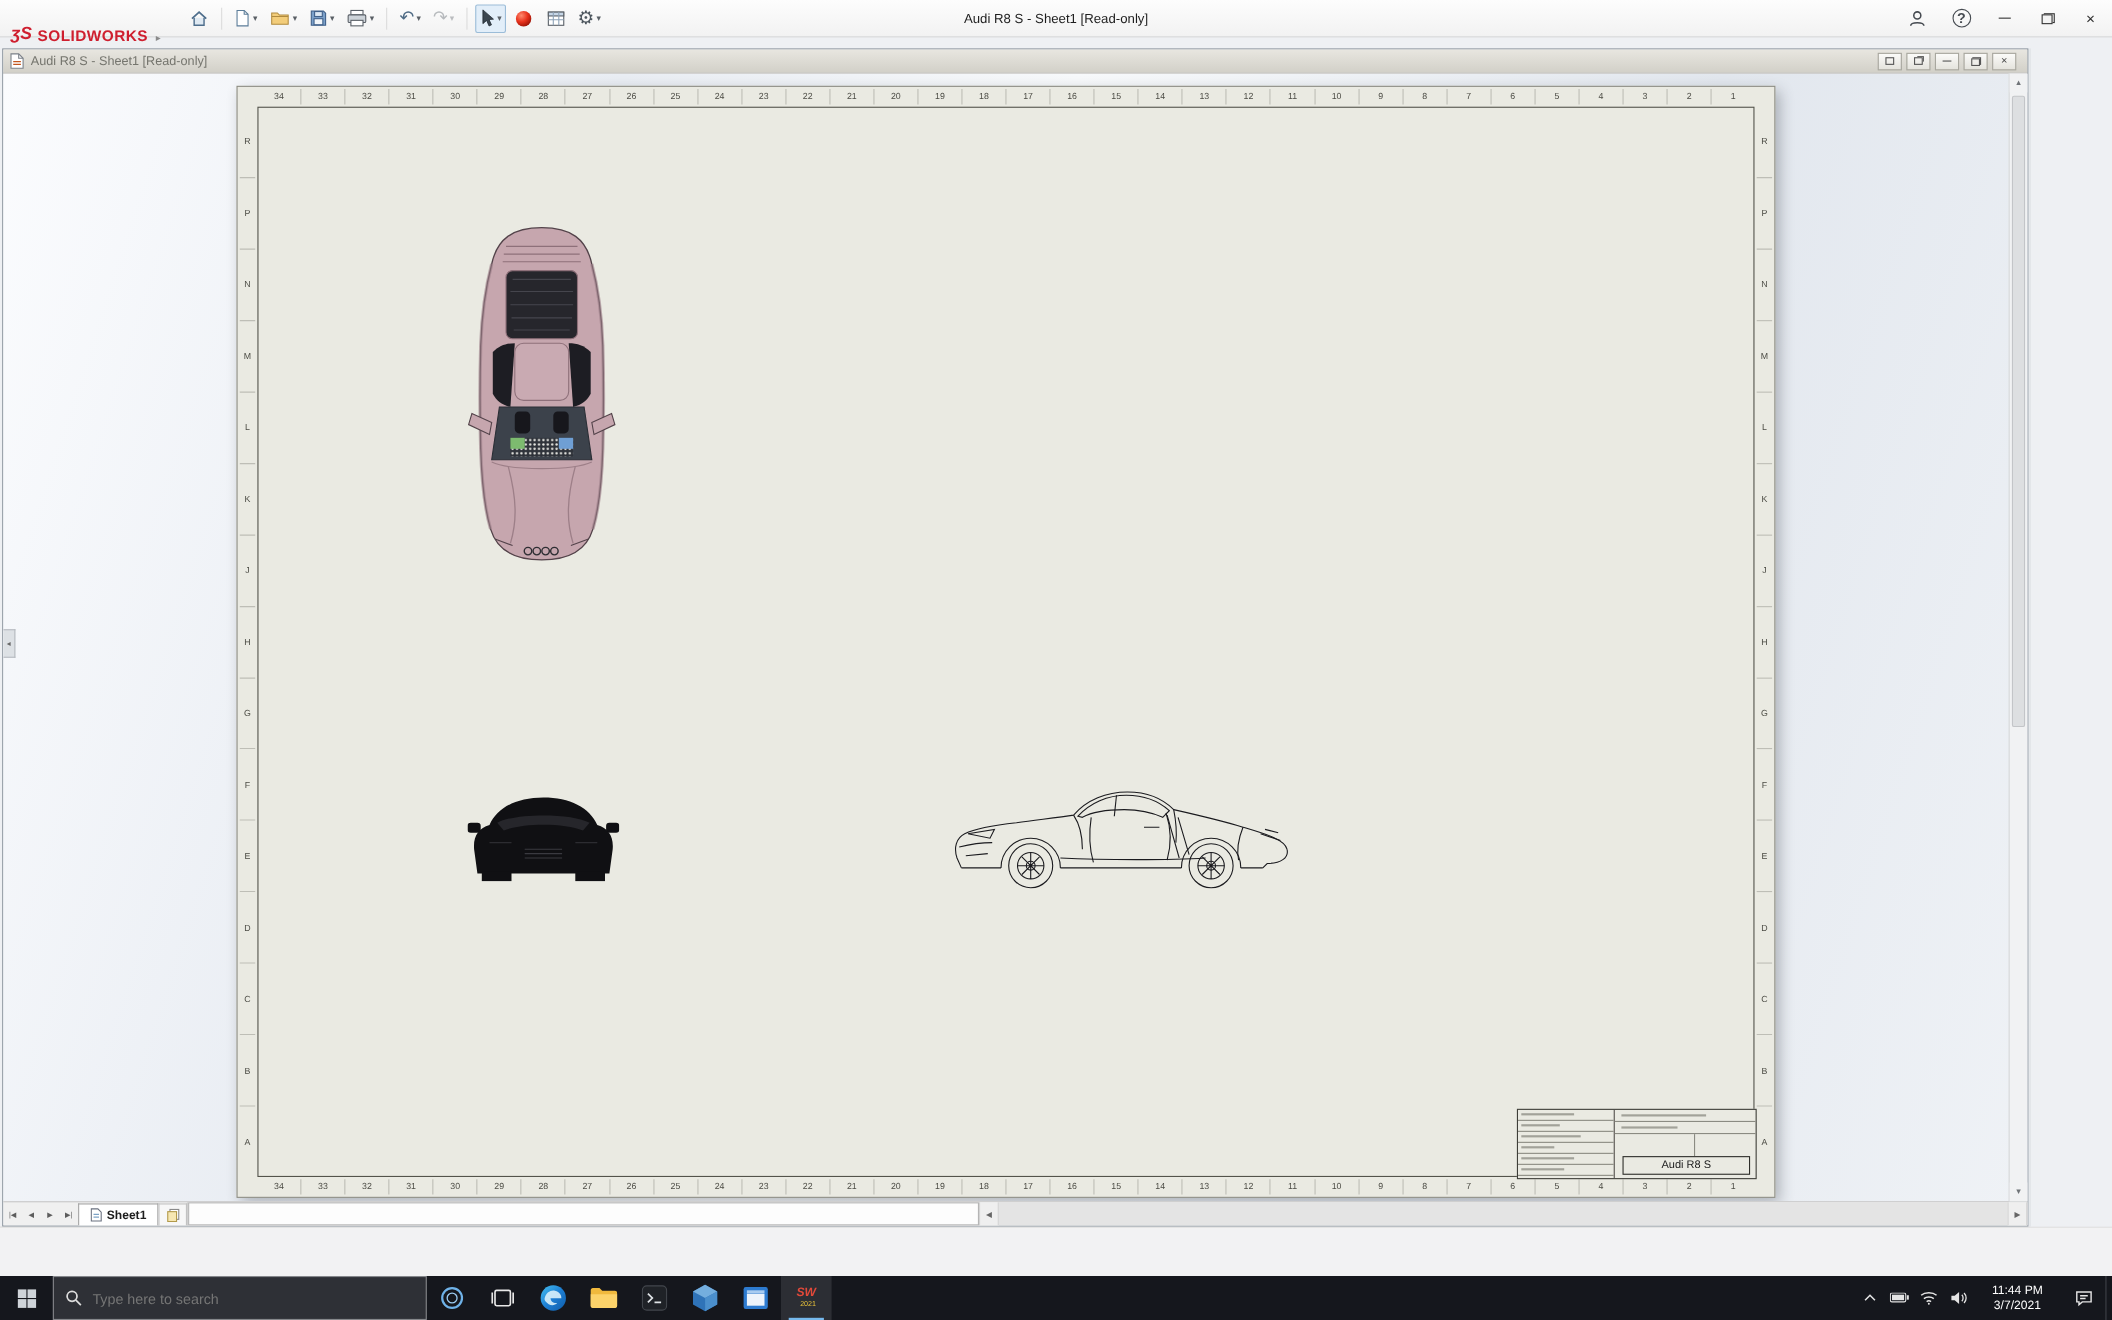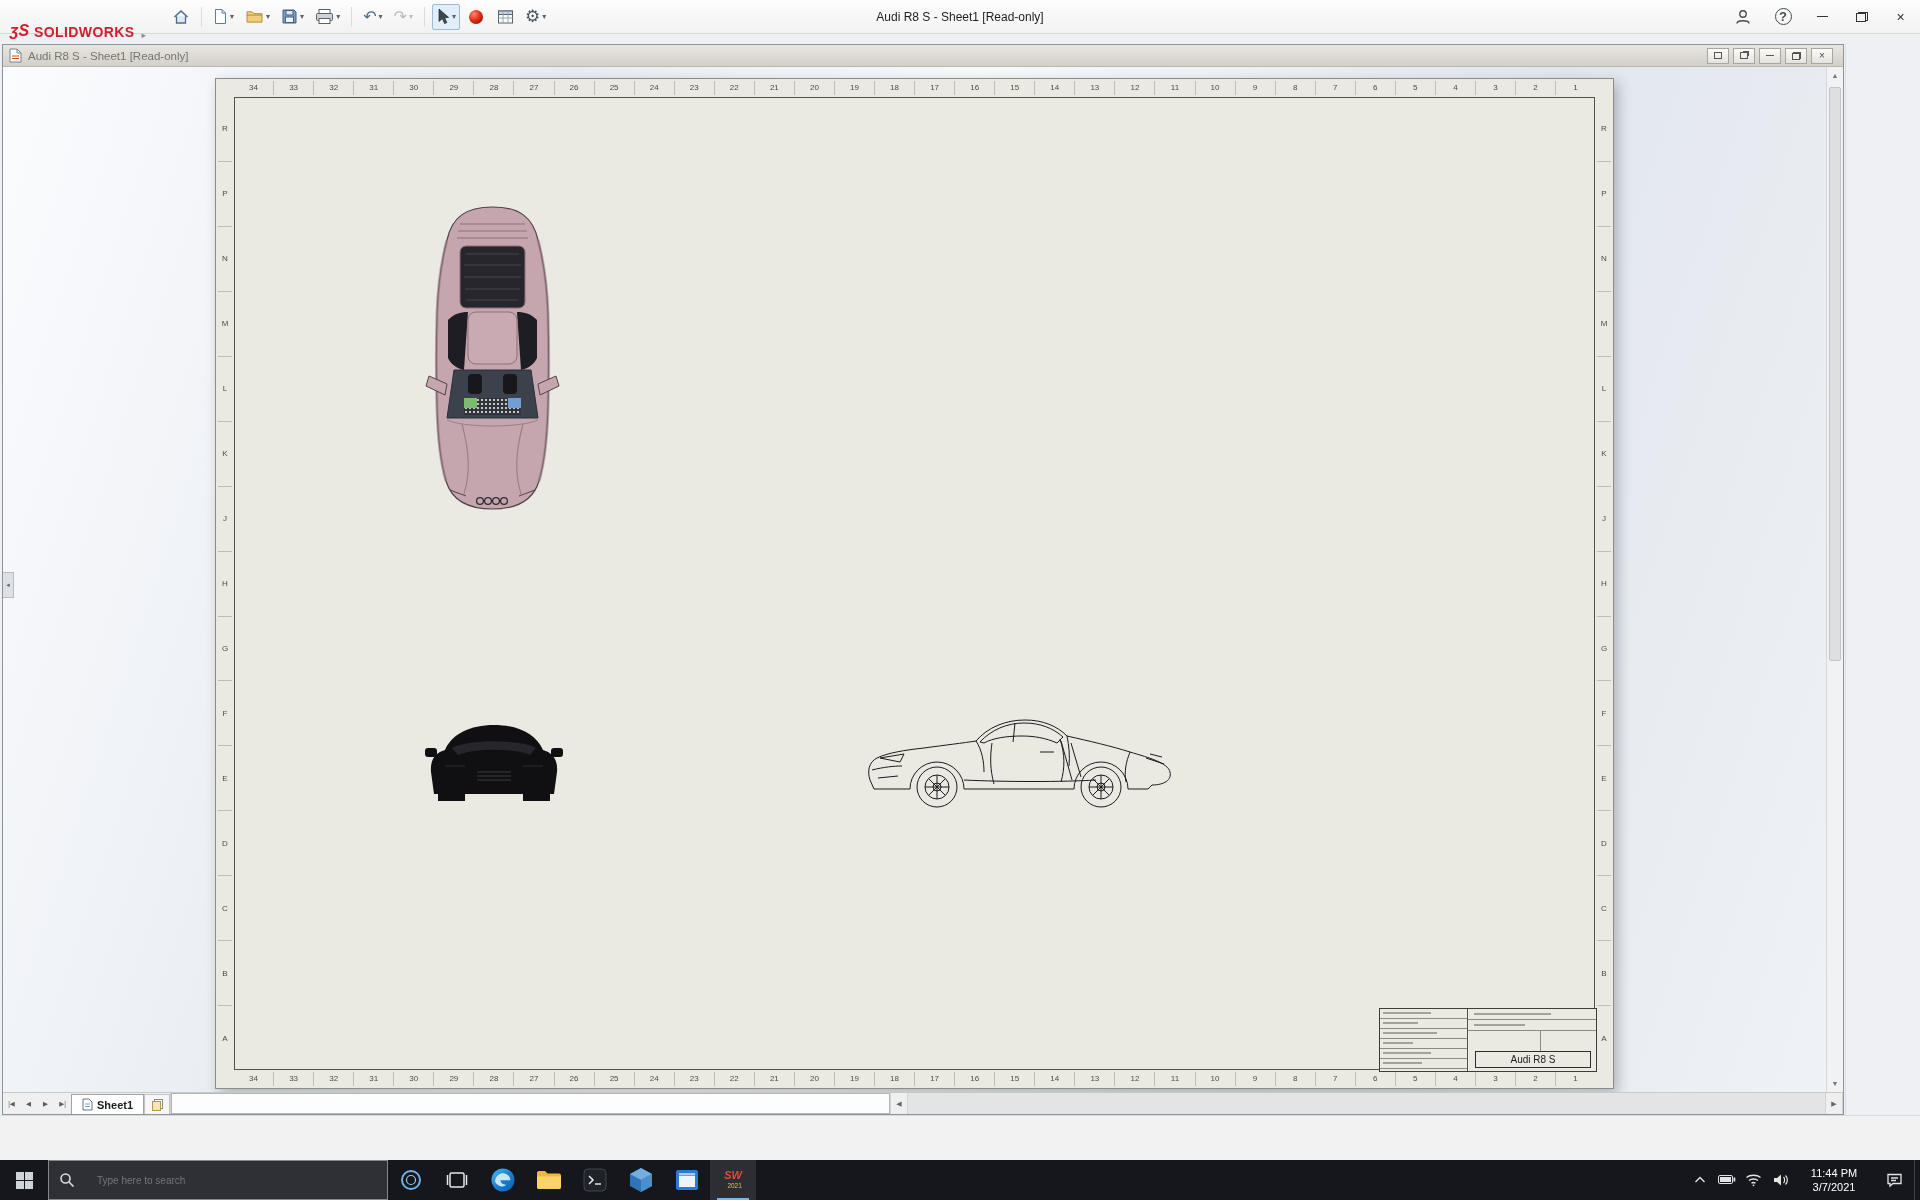--- a/index.html
+++ b/index.html
@@ -95,21 +95,21 @@
   .statusstrip{position:absolute;left:0;right:0;top:1115px;height:45px;background:#f2f2f3;border-top:1px solid #dadada;z-index:8;}
   .right-strip{position:absolute;top:44px;bottom:85px;left:1845px;right:0;border-left:1px solid #dcdfe3;background:#eef0f3;z-index:9;}
 
   
   .taskbar{position:absolute;left:0;right:0;bottom:0;height:40px;background:#15171d;display:flex;align-items:stretch;color:#e8e8e8;z-index:40;}
   .tb-cell{width:46px;display:flex;align-items:center;justify-content:center;position:relative;}
   .tb-cell.start{width:48px;}
   .tb-cell.active{background:rgba(255,255,255,.10);}
   .tb-cell.active::after{content:"";position:absolute;left:7px;right:7px;bottom:0;height:2px;background:#76b9ed;}
   .tb-search{width:340px;display:flex;align-items:center;gap:9px;background:#2e3036;border:1px solid #85878b;padding:0 10px;}
-  .tb-search input{flex:1;background:transparent;border:none;outline:none;color:#fde047;font-size:10px;font-family:inherit;margin-left:13px;}
+  .tb-search input{flex:1;background:transparent;border:none;outline:none;color:#fde047;font-size:13px;font-family:inherit;}
   .tray{margin-left:auto;display:flex;align-items:stretch;}
   .tray-cell{width:27px;display:flex;align-items:center;justify-content:center;}
   .clock{width:80px;display:flex;flex-direction:column;align-items:center;justify-content:center;font-size:11px;line-height:14px;color:#fff;}
   .action{width:40px;display:flex;align-items:center;justify-content:center;}
   .showdesk{width:6px;border-left:1px solid #3e4148;}
   .swicon{display:flex;flex-direction:column;align-items:flex-end;line-height:1;}
   .swicon .sw{font-weight:bold;font-style:italic;font-size:11px;color:#e2493a;}
   .swicon .yr{font-size:6.5px;color:#e8c23a;margin-top:2px;}
 </style>
 </head>

